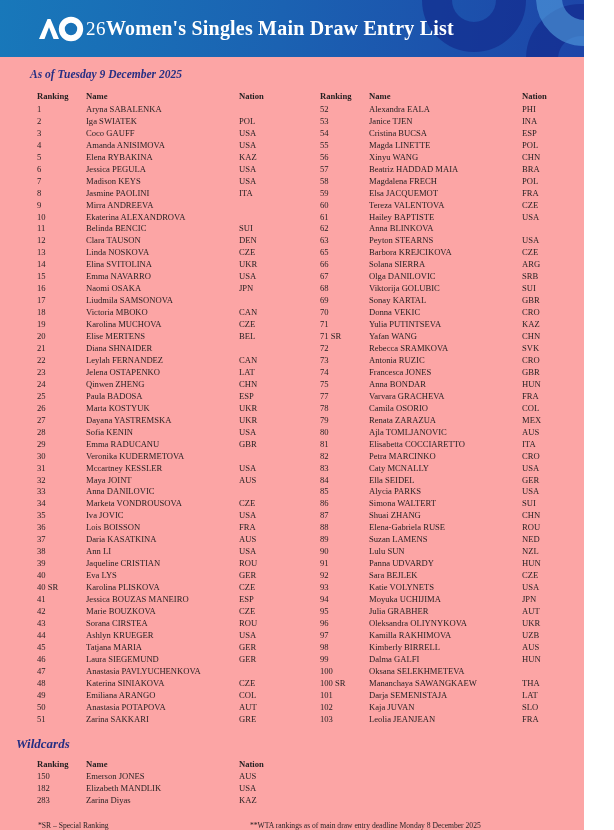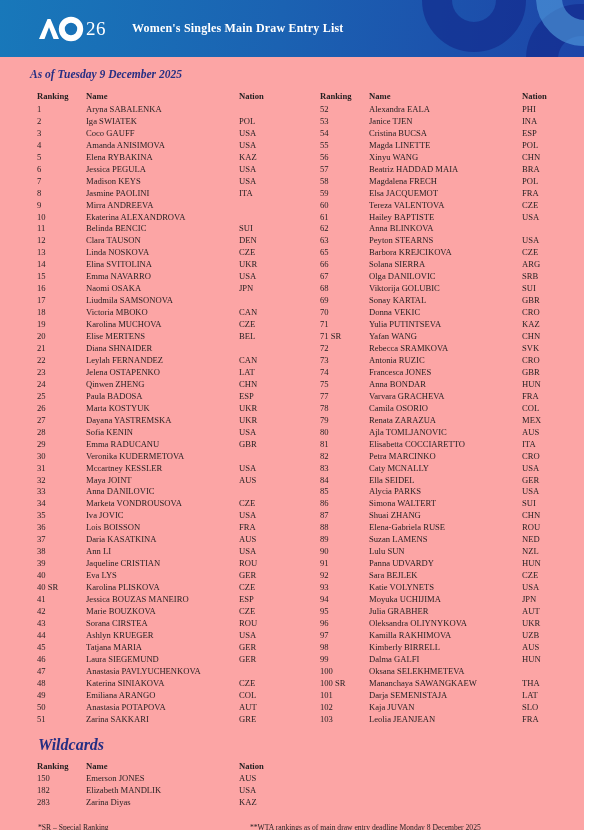--- a/index.html
+++ b/index.html
@@ -31,24 +31,23 @@
   .logo svg { display: block; }
   .logo .year {
     color: #ffffff;
     font-size: 19px;
     font-weight: 400;
     letter-spacing: 0.5px;
     margin-left: 2px;
   }
   .banner h1 {
     color: #ffffff;
-    font-size: 12px;
+    font-size: 20px;
     font-weight: bold;
     letter-spacing: 0.2px;
-    margin-left: 26px;
     white-space: nowrap;
     position: relative;
     z-index: 2;
   }
 
   
   .asof {
     margin: 11px 0 0 30px;
     color: #252e83;
     font-size: 11.5px;
@@ -72,23 +71,23 @@
     white-space: nowrap;
     padding: 0;
   }
   th { font-weight: bold; padding-bottom: 1px; }
   col.c-rank { width: 49px; }
   col.c-name { width: 153px; }
   col.c-nation { width: 48px; }
 
   
   .wc-heading {
-    margin: 10px 0 0 38px;
+    margin: 10px 0 0 16px;
     color: #252e83;
-    font-size: 16px;
+    font-size: 13px;
     font-weight: bold;
     font-style: italic;
   }
   .wc-table-wrap { margin: 7px 0 0 37px; }
 
   
   .footnotes {
     display: flex;
     margin: 14px 0 0 38px;
     font-size: 7.6px;

